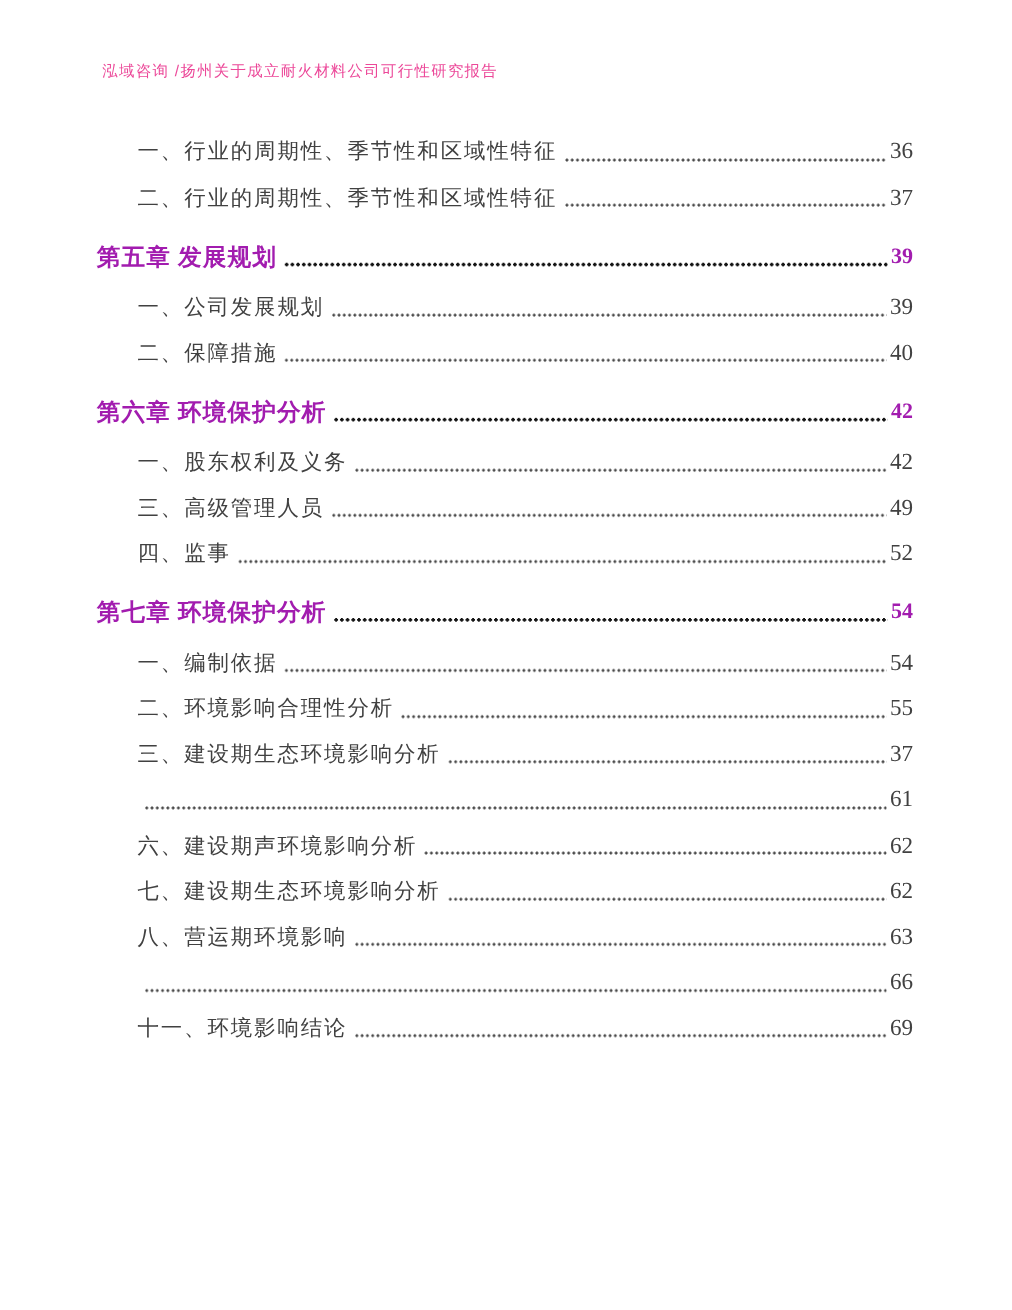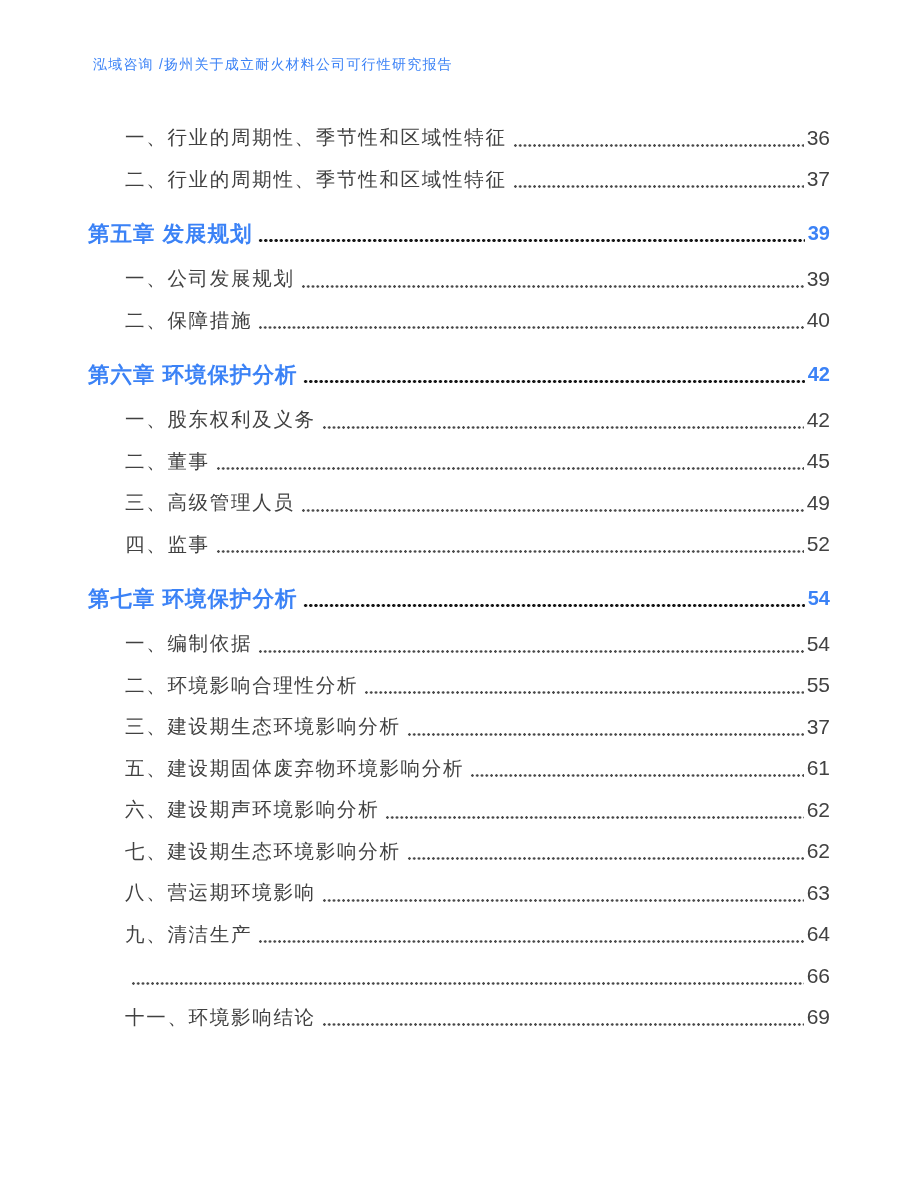--- a/index.html
+++ b/index.html
@@ -13,28 +13,29 @@
     position: relative;
     overflow: hidden;
     font-family: "Liberation Sans", sans-serif;
   }
   .doc-header {
     position: absolute;
     left: 93px;
     top: 56px;
     font-size: 14px;
     letter-spacing: 1.2px;
-    color: #3b82f6;
+    color: #ec4899;
     white-space: nowrap;
   }
   .toc {
     position: absolute;
     left: 88px;
     right: 90px;
     top: 117px;
+    font-family: Liberation Serif, serif;
   }
   .row {
     display: flex;
     align-items: center;
     height: 41.5px;
     color: #414141;
   }
   .row .label {
     white-space: nowrap;
     font-size: 19.5px;
@@ -53,21 +54,21 @@
     margin: 0 3px 0 6px;
     background-image: radial-gradient(circle, #4a4a4a 1.1px, transparent 1.45px);
     background-size: 4.8px 4.8px;
     background-repeat: repeat-x;
     background-position: left calc(100% - 11px);
   }
   .row.chapter {
     height: 42px;
     margin-top: 12px;
     margin-bottom: 4px;
-    color: #3b82f6;
+    color: #a21caf;
     font-weight: bold;
   }
   .row.chapter .label {
     font-size: 21.5px;
     letter-spacing: 1px;
   }
   .row.chapter .page {
     font-size: 20px;
   }
   .row.chapter .dots {
@@ -113,25 +114,20 @@
       <span class="label">第六章 环境保护分析</span>
       <span class="dots"></span>
       <span class="page">42</span>
     </div>
     <div class="row item">
       <span class="label">一、股东权利及义务</span>
       <span class="dots"></span>
       <span class="page">42</span>
     </div>
     <div class="row item">
-      <span class="label">二、董事</span>
-      <span class="dots"></span>
-      <span class="page">45</span>
-    </div>
-    <div class="row item">
       <span class="label">三、高级管理人员</span>
       <span class="dots"></span>
       <span class="page">49</span>
     </div>
     <div class="row item">
       <span class="label">四、监事</span>
       <span class="dots"></span>
       <span class="page">52</span>
     </div>
     <div class="row chapter">
@@ -148,45 +144,39 @@
       <span class="label">二、环境影响合理性分析</span>
       <span class="dots"></span>
       <span class="page">55</span>
     </div>
     <div class="row item">
       <span class="label">三、建设期生态环境影响分析</span>
       <span class="dots"></span>
       <span class="page">37</span>
     </div>
     <div class="row item">
-      <span class="label">五、建设期固体废弃物环境影响分析</span>
       <span class="dots"></span>
       <span class="page">61</span>
     </div>
     <div class="row item">
       <span class="label">六、建设期声环境影响分析</span>
       <span class="dots"></span>
       <span class="page">62</span>
     </div>
     <div class="row item">
       <span class="label">七、建设期生态环境影响分析</span>
       <span class="dots"></span>
       <span class="page">62</span>
     </div>
     <div class="row item">
       <span class="label">八、营运期环境影响</span>
       <span class="dots"></span>
       <span class="page">63</span>
     </div>
     <div class="row item">
-      <span class="label">九、清洁生产</span>
-      <span class="dots"></span>
-      <span class="page">64</span>
-    </div>
-    <div class="row item">
       <span class="dots"></span>
       <span class="page">66</span>
     </div>
     <div class="row item">
       <span class="label">十一、环境影响结论</span>
       <span class="dots"></span>
       <span class="page">69</span>
     </div>
   </nav>
 

